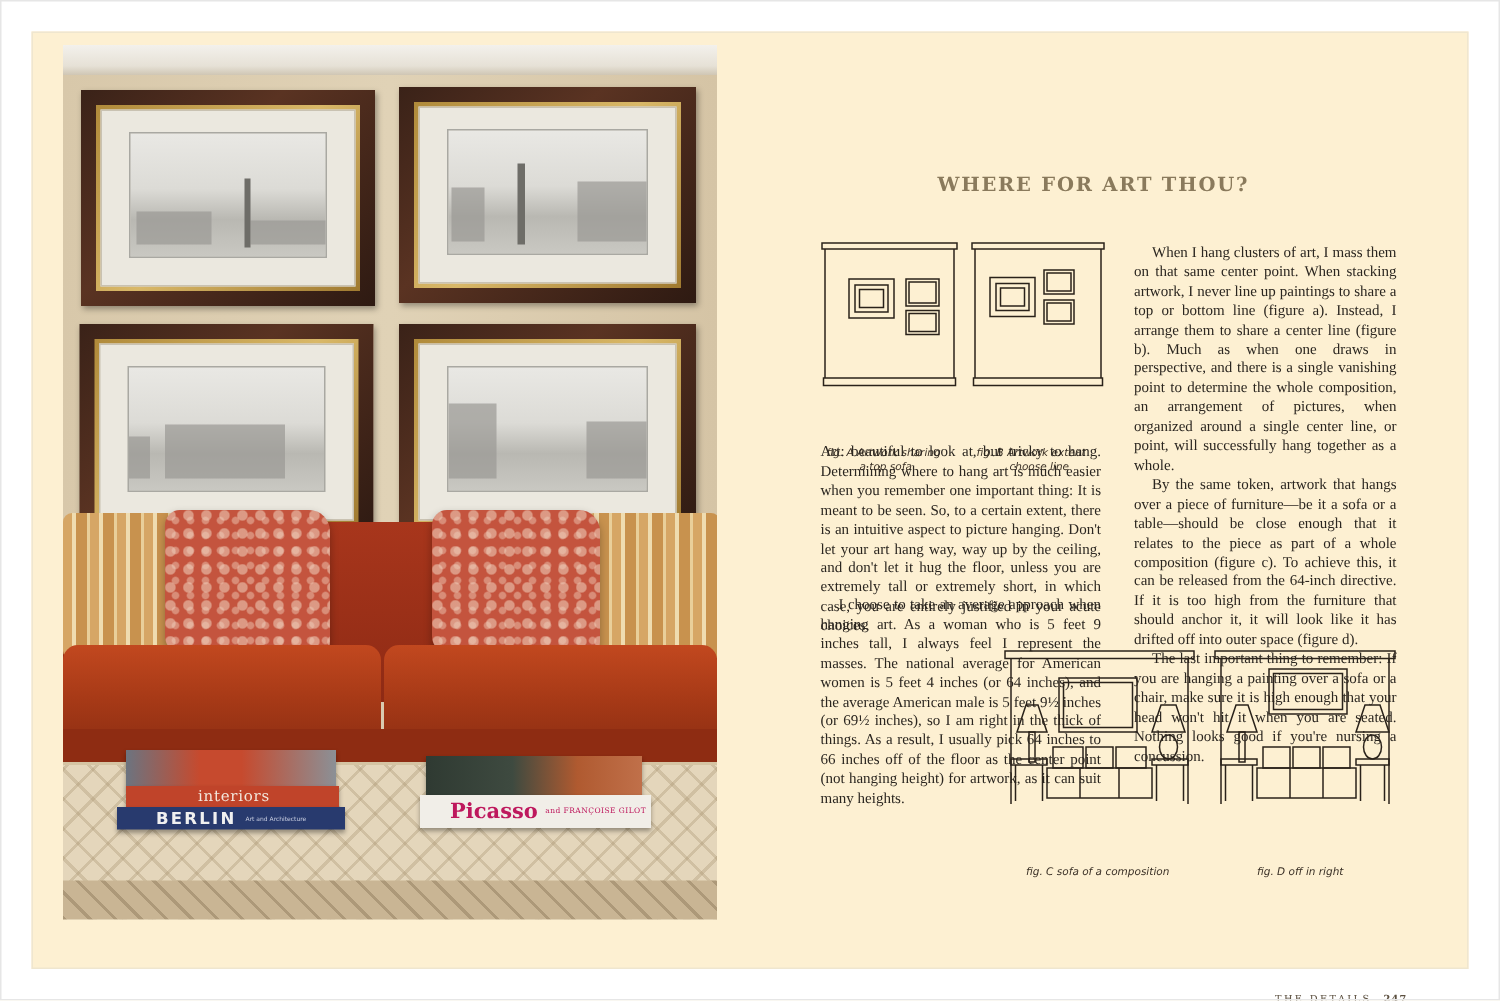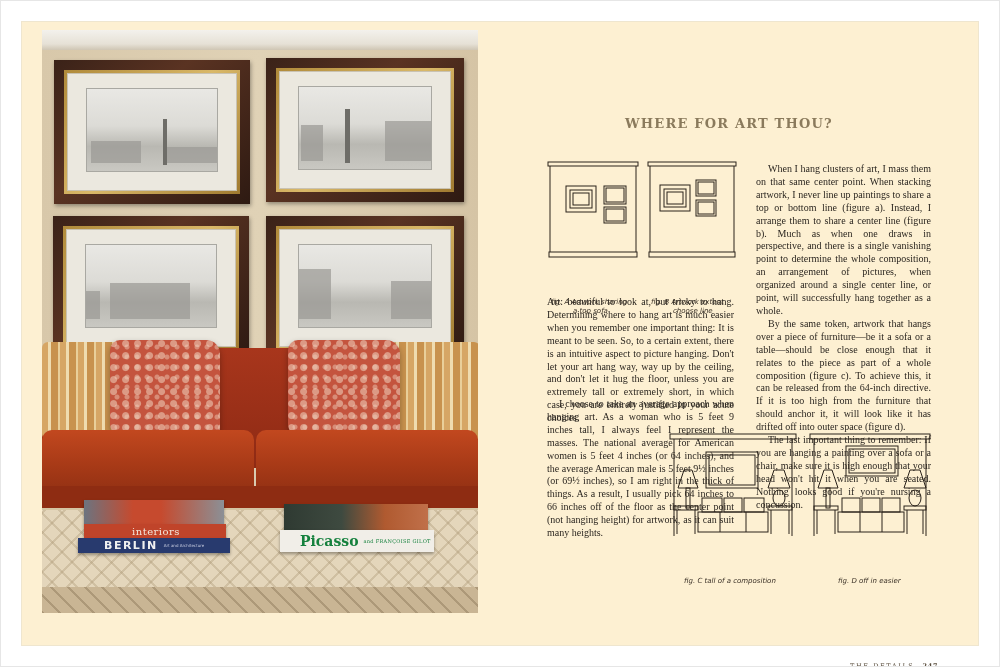--- a/index.html
+++ b/index.html
@@ -115,21 +115,21 @@
     background: #283a6e; color: #f0f0f0; font-size: 11px; letter-spacing: 1.5px;
     padding-left: 26px; gap: 6px;
   }
   .b-berlin small { font-size: 4px; color: #c8cde0; font-weight: normal; letter-spacing: 0; }
   .b-picasso-cover {
     left: 242px; top: 474px; width: 144px; height: 26px;
     background: linear-gradient(90deg, #2f3a32, #3e4a40 40%, #b05a30 70%, #c0704a);
   }
   .b-picasso {
     left: 238px; top: 500px; width: 154px; height: 22px;
-    background: #f1eee8; color: #15803d; font-size: 14px;
+    background: #f1eee8; color: #be185d; font-size: 14px;
     padding-left: 20px; gap: 5px; font-family: "DejaVu Serif", serif;
   }
   .b-picasso small { font-size: 5px; font-weight: normal; letter-spacing: 0.3px; }
 
   
   .title {
     position: absolute; left: 625px; top: 116px; width: 300px;
     font-family: "DejaVu Serif", serif; font-size: 13px; letter-spacing: 1.2px;
     color: #8a7a5c; font-weight: bold;
   }
@@ -310,21 +310,21 @@
       <line x1="103" y1="78" x2="103" y2="102"></line>
       <line x1="121" y1="78" x2="121" y2="102"></line>
     <rect x="30" y="80" width="70" height="20"></rect>
     <rect x="34" y="66" width="20" height="14"></rect>
       <rect x="56" y="66" width="18" height="14"></rect>
       <rect x="76" y="66" width="20" height="14"></rect>
     <line x1="52" y1="80" x2="52" y2="100"></line>
       <line x1="78" y1="80" x2="78" y2="100"></line>
   </svg>
 </div>
-<div class="fig-caption" style="left:684px;top:545px;">fig. C    tall of a composition</div>
+<div class="fig-caption" style="left:684px;top:545px;">fig. C    sofa of a composition</div>
 
 <div class="fig" style="left:808px;top:432px;">
   <svg width="124" height="110" viewBox="0 0 124 110" fill="none" stroke="#2a221a" stroke-width="1">
     <rect x="2" y="2" width="120" height="5"></rect>
     <line x1="6" y1="7" x2="6" y2="104"></line>
       <line x1="118" y1="7" x2="118" y2="104"></line>
     <rect x="38" y="14" width="52" height="30"></rect>
       <rect x="41" y="17" width="46" height="24"></rect>
     <path d="M10 56 L30 56 L24 38 L16 38 Z"></path>
       <rect x="18" y="56" width="4" height="20"></rect>
@@ -337,19 +337,19 @@
       <line x1="99" y1="78" x2="99" y2="102"></line>
       <line x1="115" y1="78" x2="115" y2="102"></line>
     <rect x="30" y="80" width="66" height="20"></rect>
     <rect x="34" y="66" width="18" height="14"></rect>
       <rect x="54" y="66" width="18" height="14"></rect>
       <rect x="74" y="66" width="18" height="14"></rect>
     <line x1="52" y1="80" x2="52" y2="100"></line>
       <line x1="74" y1="80" x2="74" y2="100"></line>
   </svg>
 </div>
-<div class="fig-caption" style="left:838px;top:545px;">fig. D   off in easier</div>
+<div class="fig-caption" style="left:838px;top:545px;">fig. D   off in right</div>
 
 <div class="footer">
   <span>THE DETAILS</span><span class="pg">247</span>
 </div>
 
 <div class="outer-edge"></div>
 
 </body></html>

